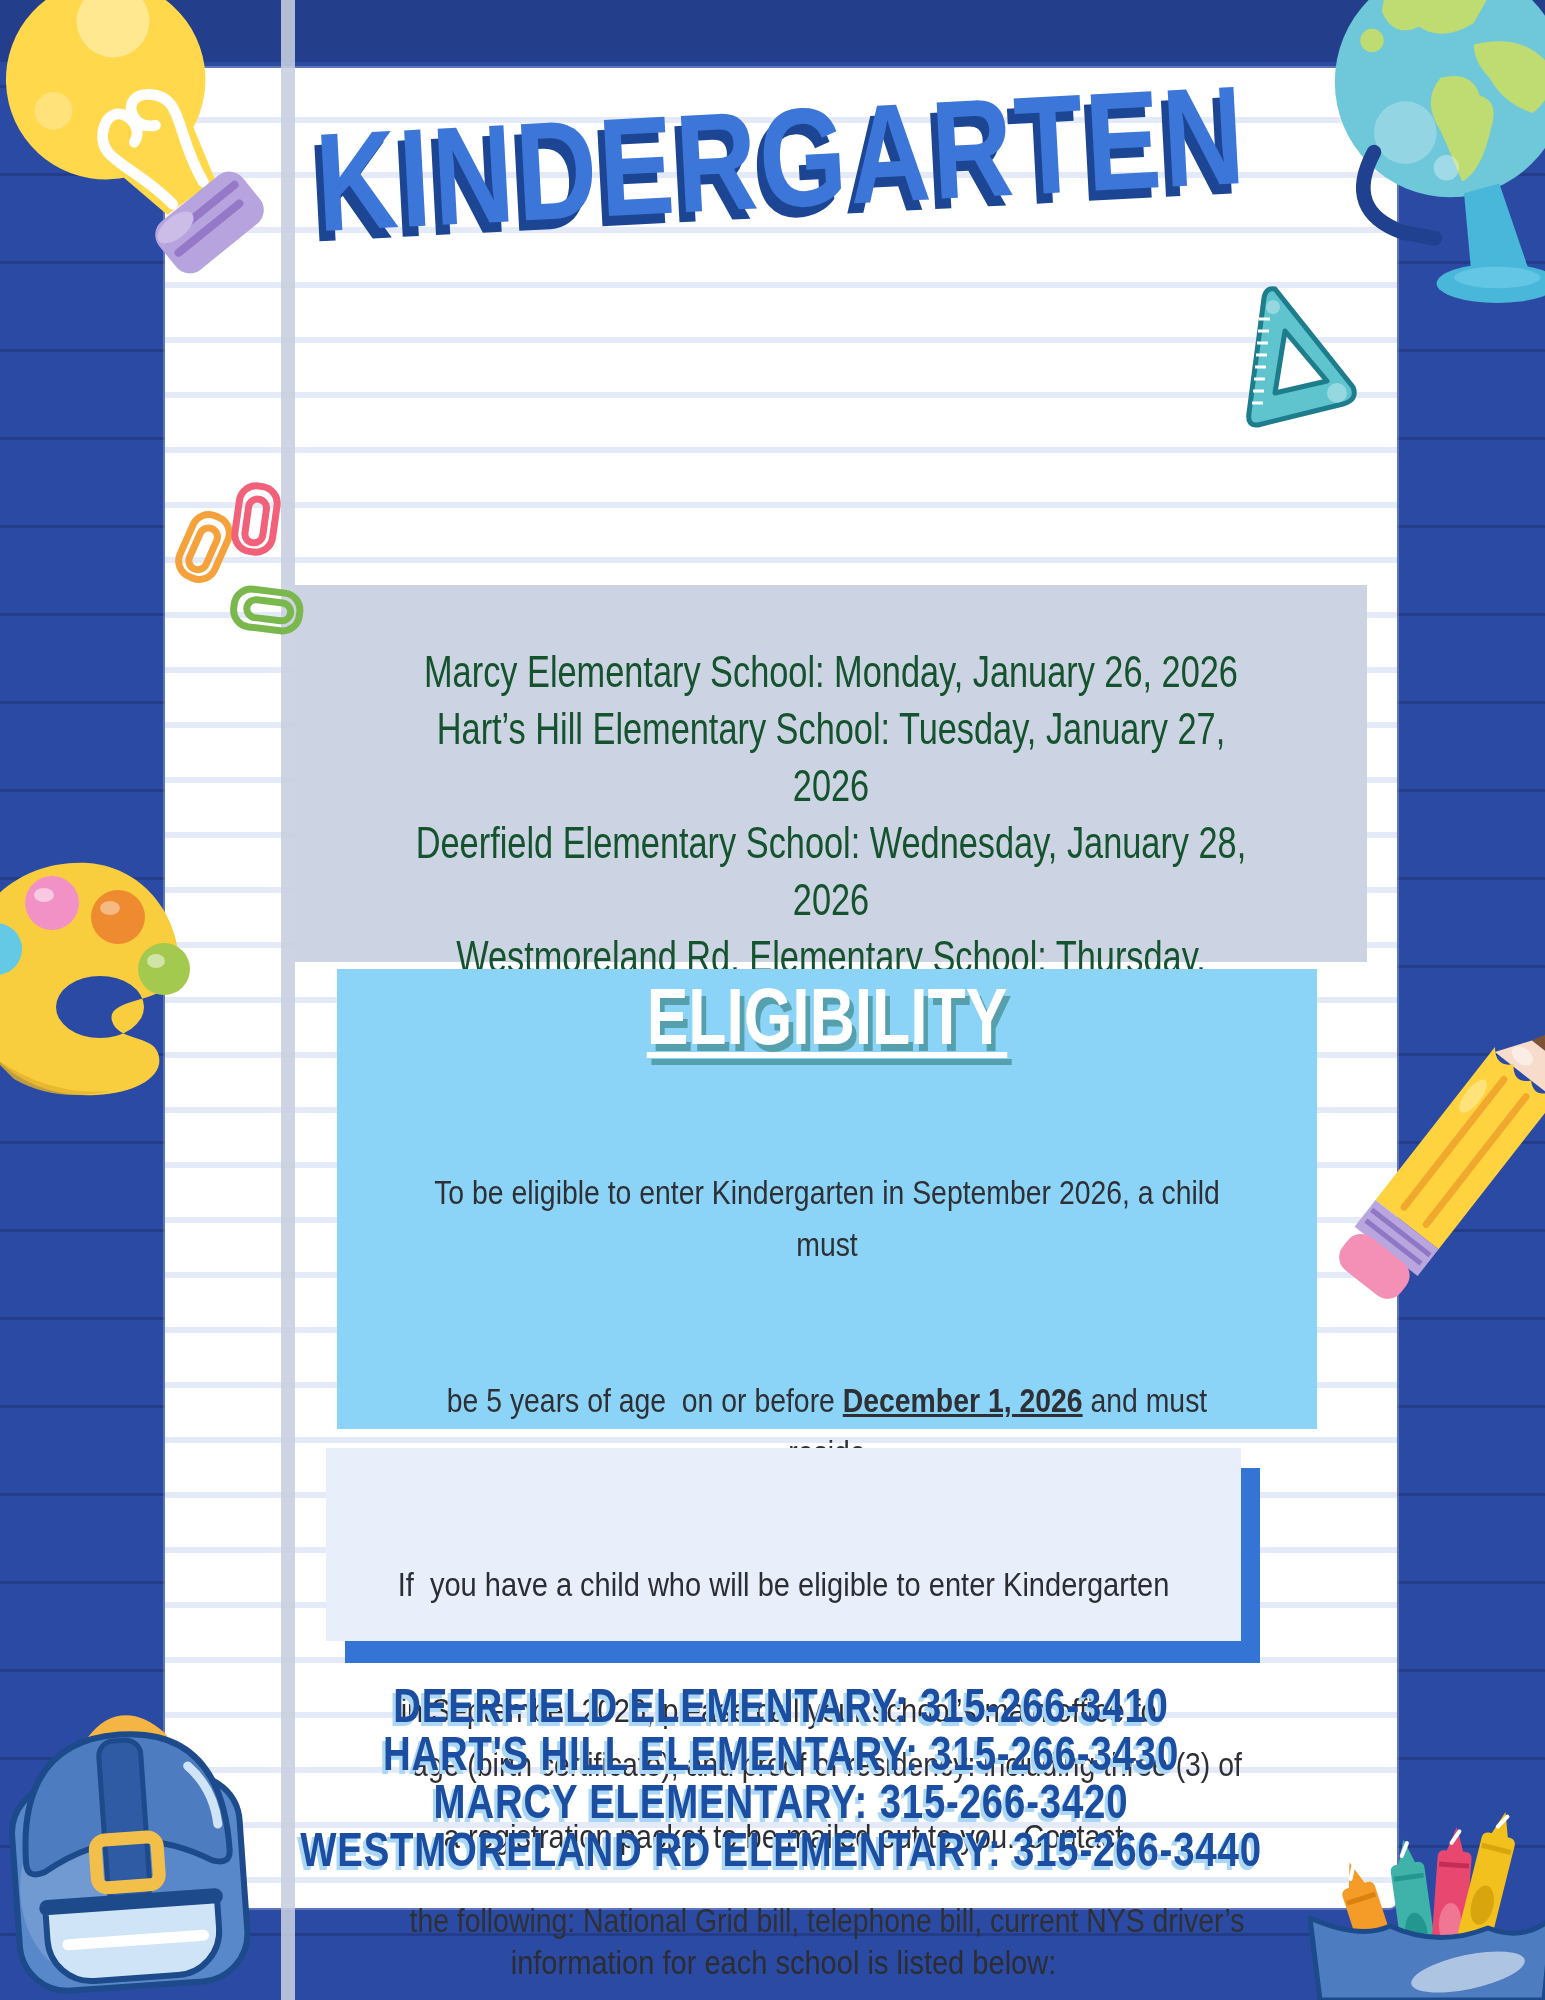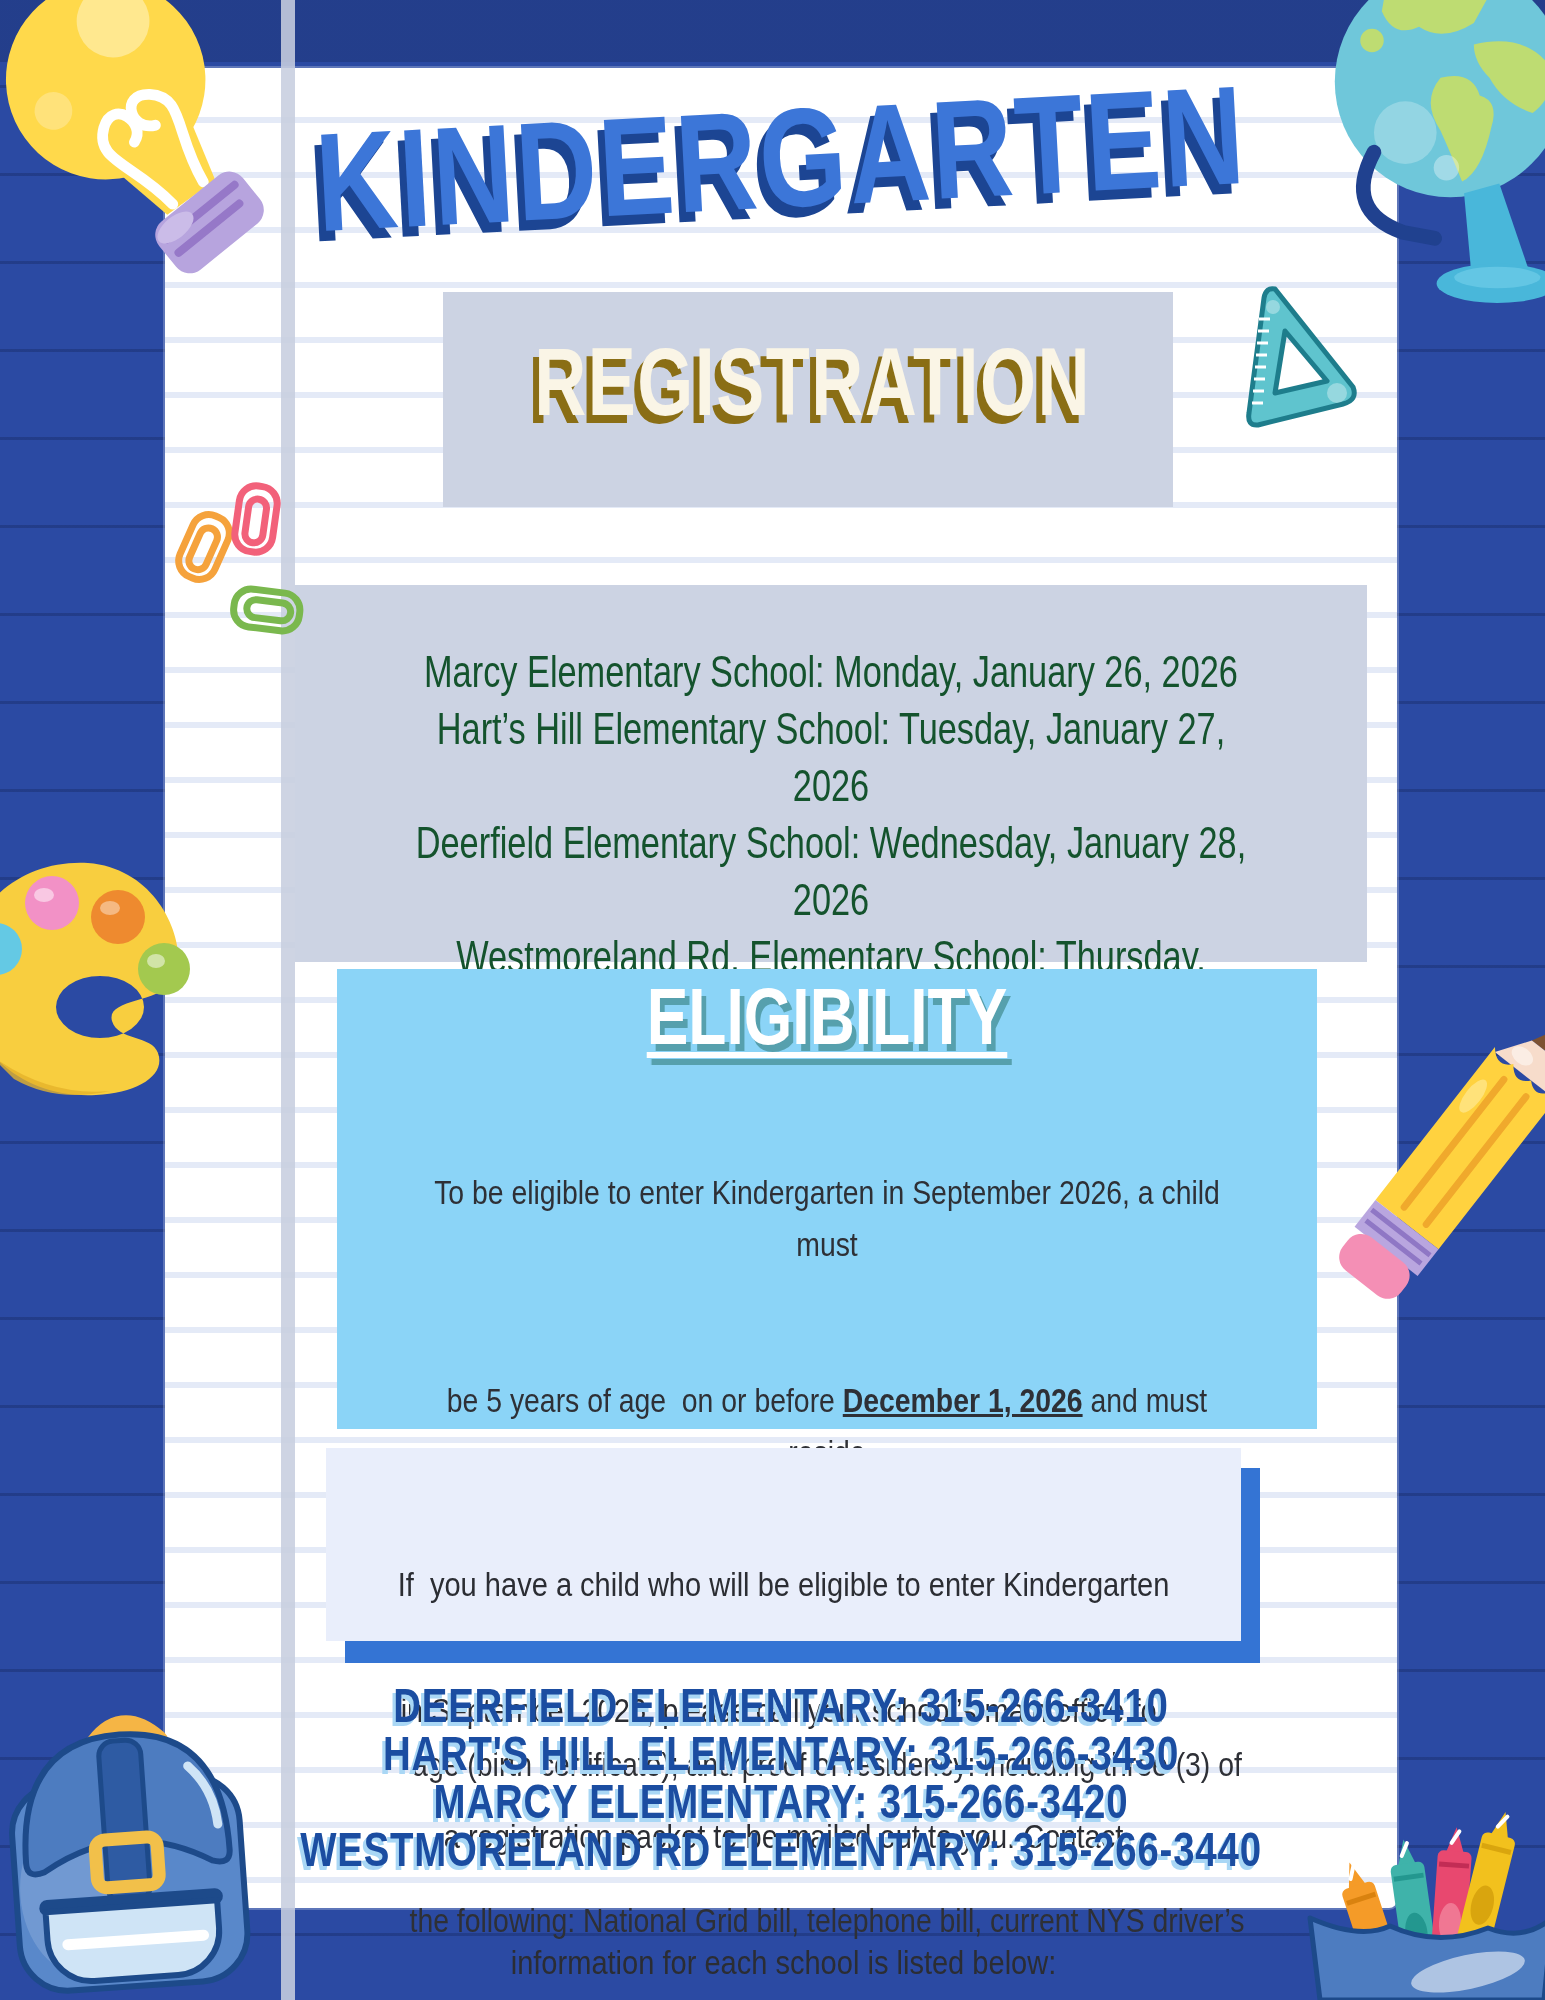--- a/index.html
+++ b/index.html
@@ -67,23 +67,20 @@
 </head>
 <body>
 
 <div class="page">
 
   <div class="abs paper"></div>
   <div class="abs margin-strip"></div>
 
   <div class="abs content main-title">KINDERGARTEN</div>
 
-  <div class="abs content reg-panel">
-    <div class="reg-title">REGISTRATION</div>
-  </div>
 
   <div class="abs content intro pre">
     <div class="ln">Kindergarten Registration for the 2026-2027 school  year</div>
     <div class="ln">will  be held at the following Elementary Schools:</div>
   </div>
 
   <div class="abs content schedule-panel">
     <div class="schedule-text">
       <div class="ln">Marcy Elementary School: Monday, January 26, 2026</div>
       <div class="ln">Hart’s Hill Elementary School: Tuesday, January 27, 2026</div>

